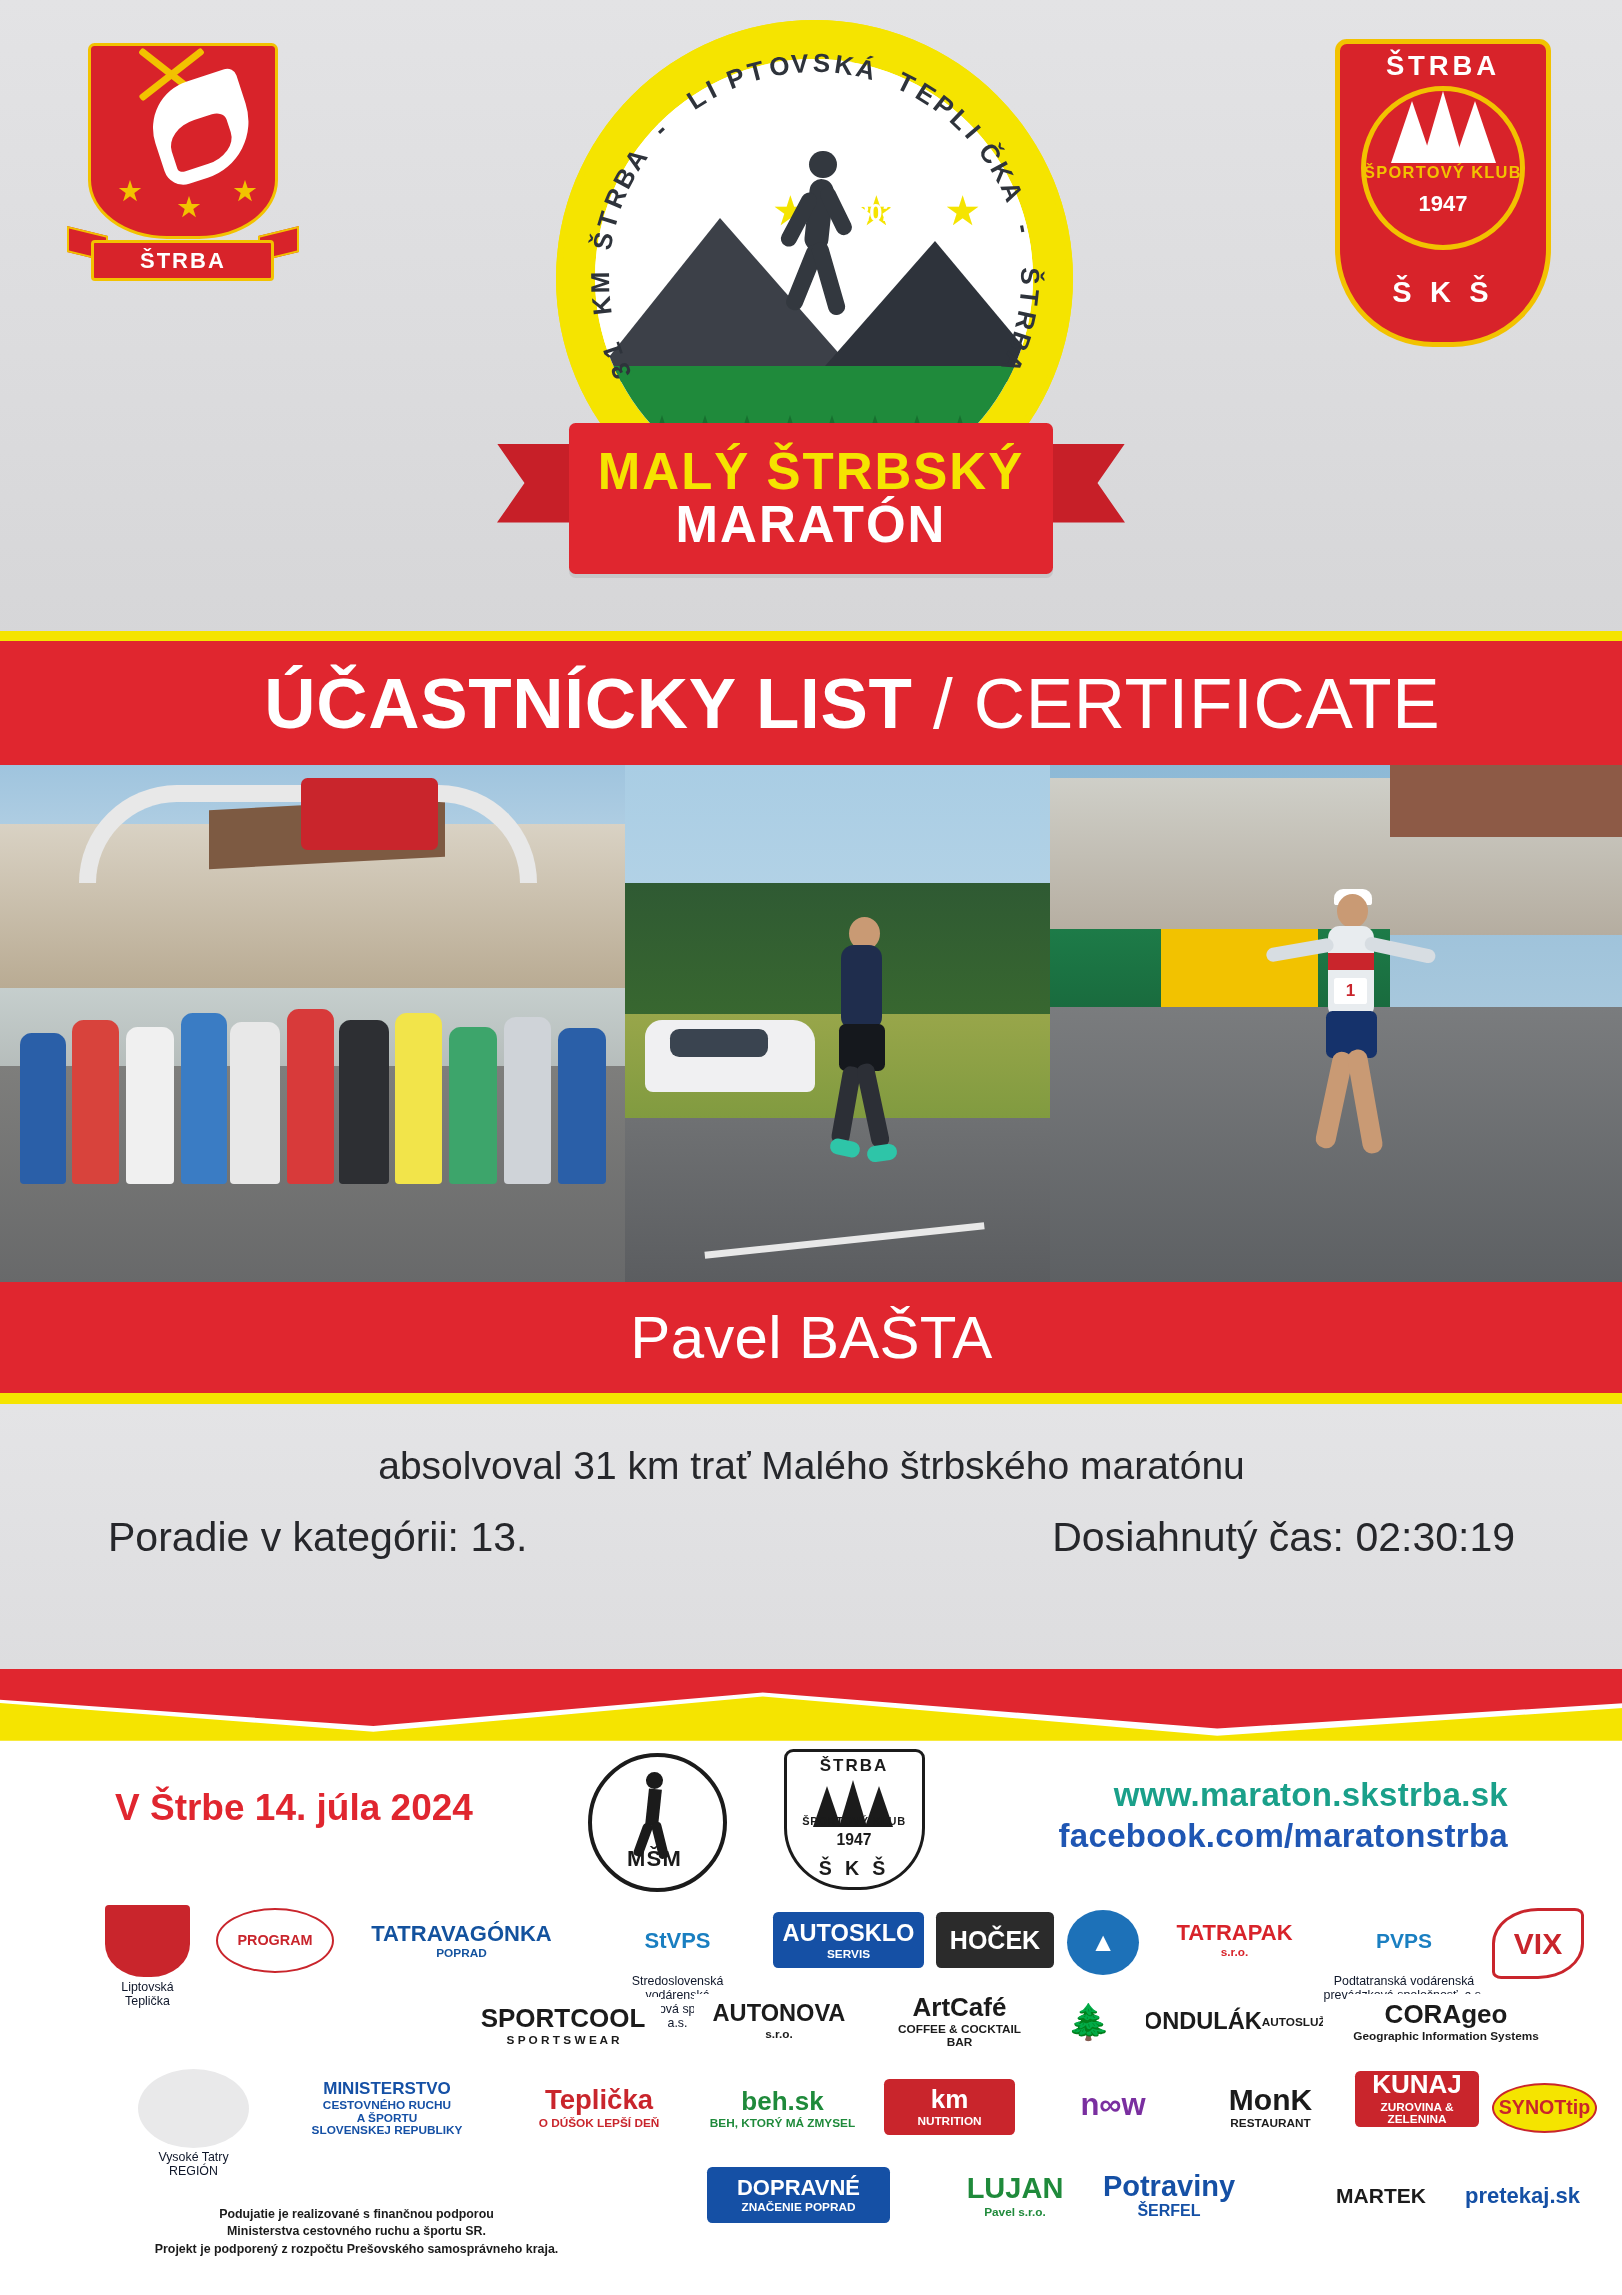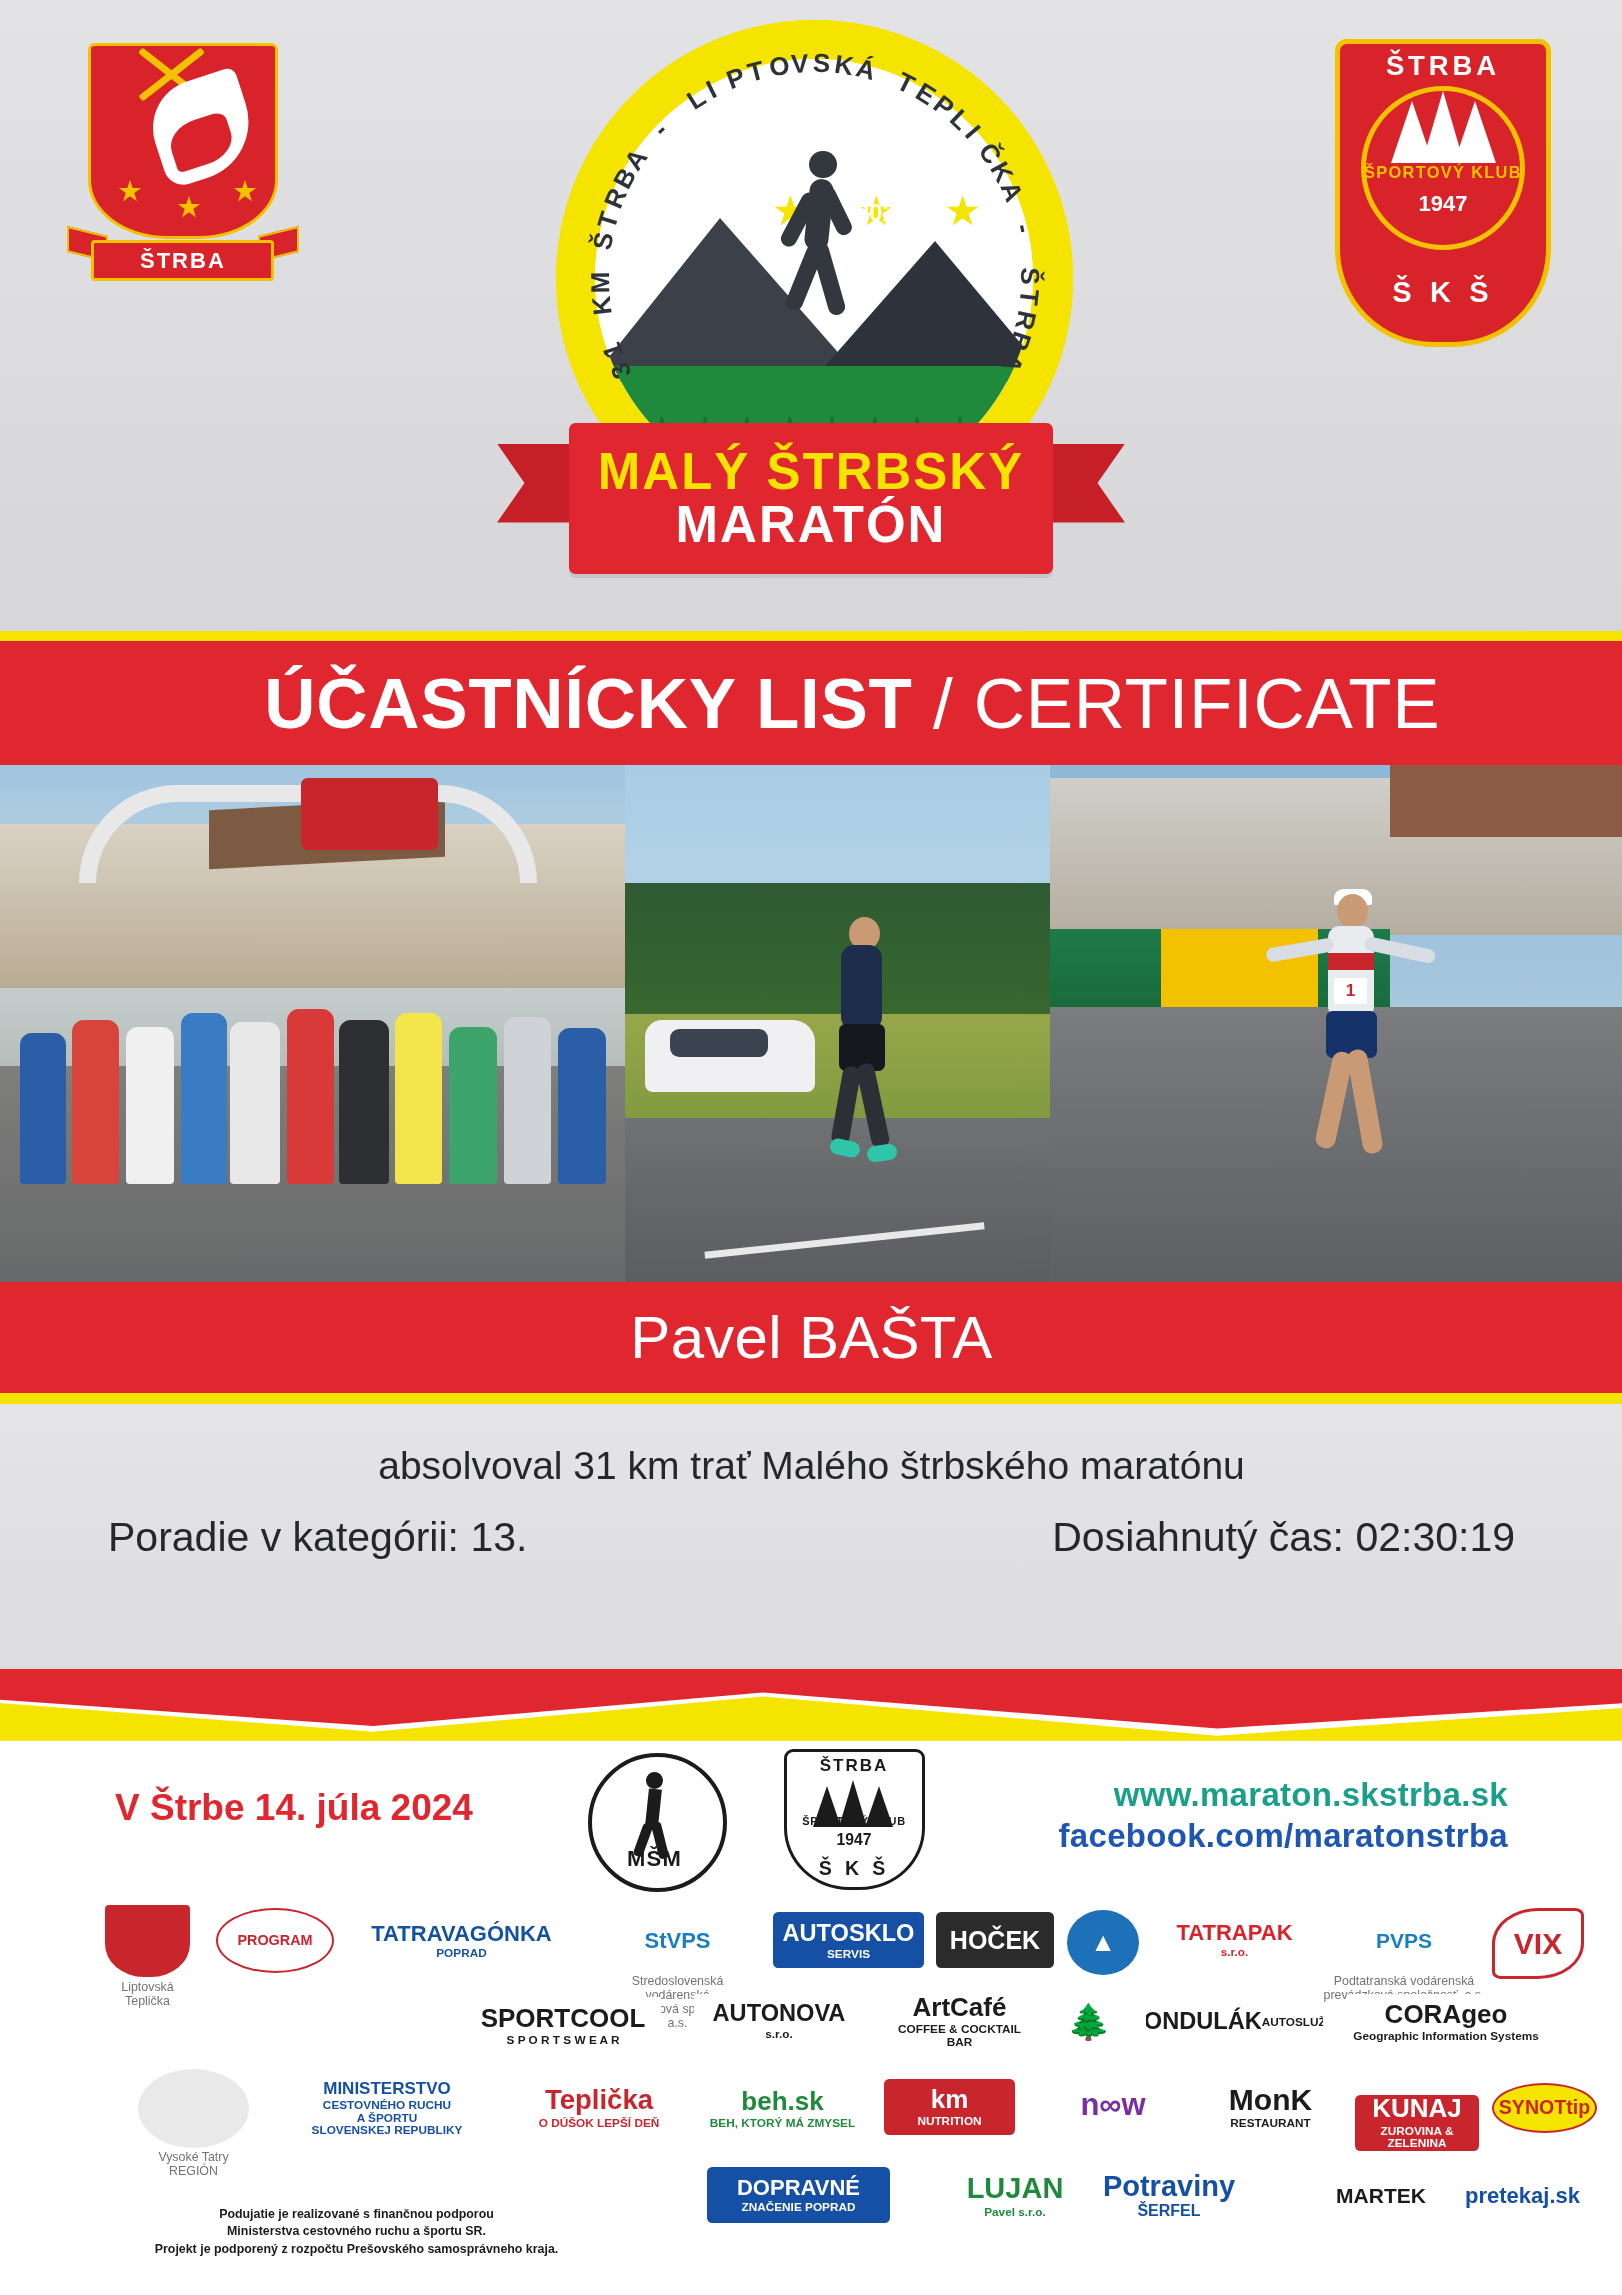--- a/index.html
+++ b/index.html
@@ -675,21 +675,21 @@
     text-align: center;
     font-weight: bold;
     box-sizing: border-box;
     line-height: 1.05;
     overflow: hidden;
   }
   .sp-sub {
     position: absolute;
     text-align: center;
     font-size: 12.4px;
-    color: #737373;
+    color: #0f172a;
     line-height: 1.15;
   }
   .support-note {
     position: absolute;
     left: 147px;
     top: 537px;
     width: 419px;
     text-align: center;
     font-size: 12.4px;
     font-weight: bold;
@@ -1034,21 +1034,21 @@
         <div style="font-size: 26px;">km</div>
         <div style="font-size: 11.8px; font-weight: bold; white-space: pre-line; margin-top: 2px;">NUTRITION</div>
       </div>
       <div class="sp" style="left: 962px; top: 171px; width: 144px; height: 59px; color: rgb(122, 47, 160); background: rgb(255, 255, 255); flex-direction: column;">
         <div style="font-size: 31px;">n∞w</div>
       </div>
       <div class="sp" style="left: 1126px; top: 173px; width: 131px; height: 58px; color: rgb(27, 27, 27); background: rgb(255, 255, 255); flex-direction: column;">
         <div style="font-size: 30px;">MonK</div>
         <div style="font-size: 11.8px; font-weight: bold; white-space: pre-line; margin-top: 2px;">RESTAURANT</div>
       </div>
-      <div class="sp" style="left: 1276px; top: 190px; width: 124px; height: 56px; color: rgb(255, 255, 255); background: rgb(201, 37, 44); flex-direction: column; border-radius: 5.2px;">
+      <div class="sp" style="left: 1276px; top: 166px; width: 124px; height: 56px; color: rgb(255, 255, 255); background: rgb(201, 37, 44); flex-direction: column; border-radius: 5.2px;">
         <div style="font-size: 26px;">KUNAJ</div>
         <div style="font-size: 11.8px; font-weight: bold; white-space: pre-line; margin-top: 2px;">ZUROVINA &amp; ZELENINA</div>
       </div>
       <div class="sp" style="left: 1413px; top: 178px; width: 105px; height: 50px; color: rgb(201, 37, 44); background: rgb(245, 228, 0); flex-direction: column; border-radius: 50%; border: 2.6px solid rgb(201, 37, 44);">
         <div style="font-size: 19.6px;">SYNOTtip</div>
       </div>
       <div class="sp" style="left: 628px; top: 262px; width: 183px; height: 56px; color: rgb(255, 255, 255); background: rgb(21, 80, 165); flex-direction: column; border-radius: 5.2px;">
         <div style="font-size: 22px;">DOPRAVNÉ</div>
         <div style="font-size: 11.8px; font-weight: bold; white-space: pre-line; margin-top: 2px;">ZNAČENIE  POPRAD</div>
       </div>

